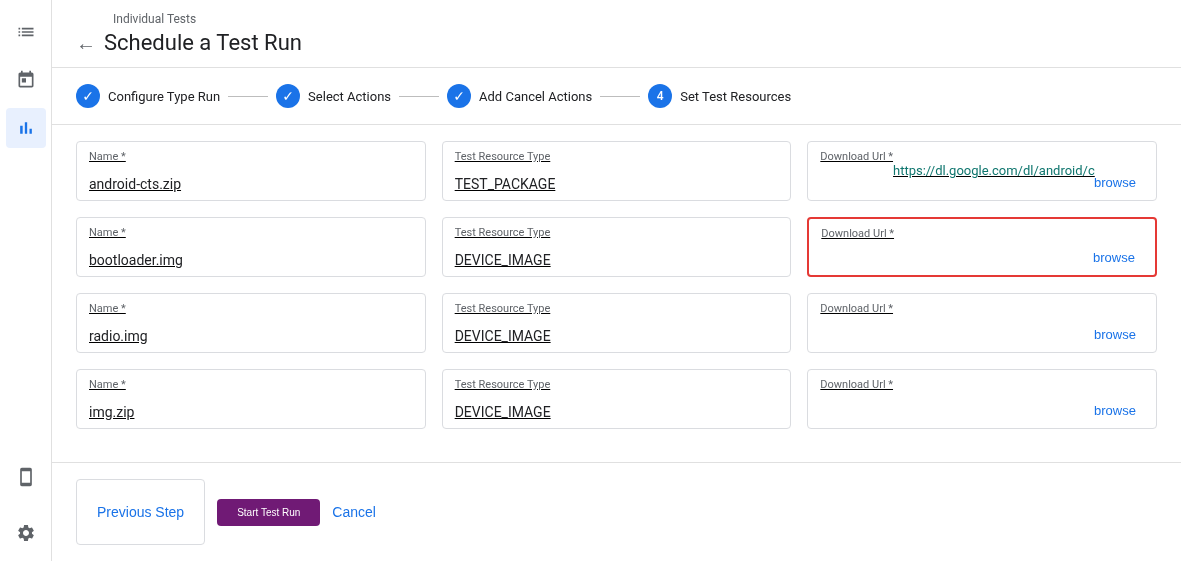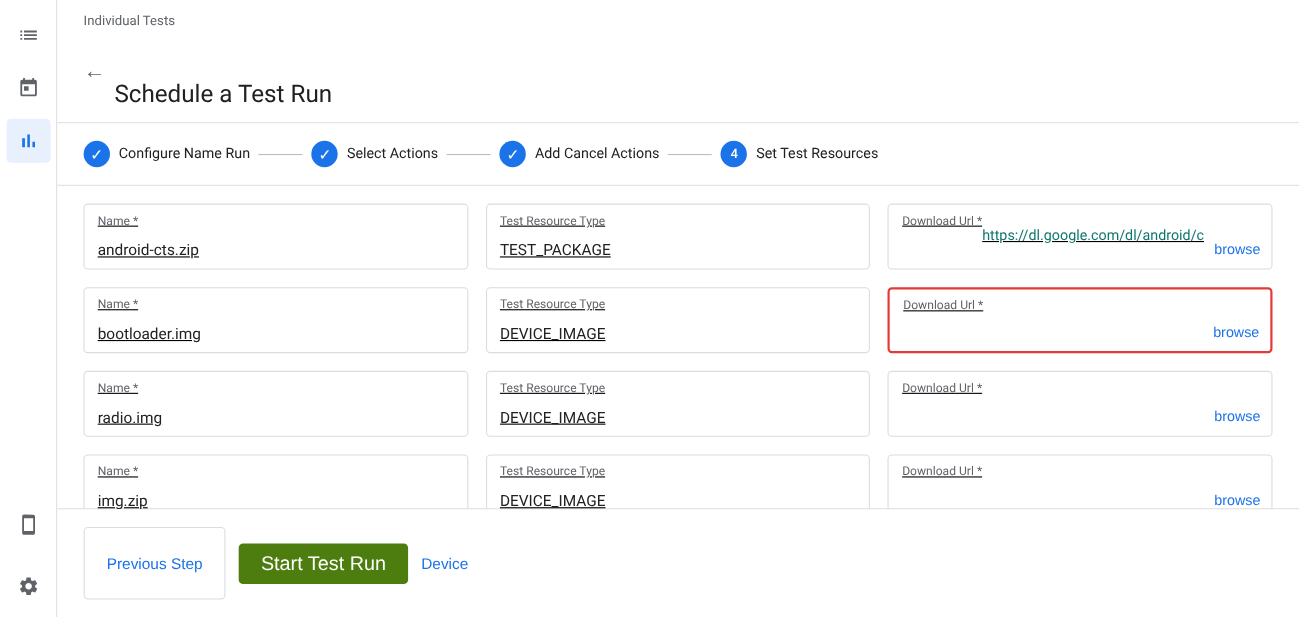--- a/index.html
+++ b/index.html
@@ -40,40 +40,40 @@
     }
 
     .header {
       padding: 12px 24px 0 24px;
       border-bottom: 1px solid #e0e0e0;
     }
     .breadcrumb {
       font-size: 12px;
       color: #5f6368;
       margin-bottom: 4px;
+      margin-left: 37px;
     }
     .title-row {
       display: flex;
       align-items: center;
       gap: 8px;
       padding-bottom: 12px;
     }
     .back-btn {
       color: #5f6368;
       cursor: pointer;
       font-size: 20px;
       background: none;
       border: none;
       line-height: 1;
     }
     .page-title {
       font-size: 22px;
       font-weight: 400;
       color: #202124;
-      margin-top: 44px;
     }
 
     
     .stepper {
       display: flex;
       align-items: center;
       padding: 16px 24px;
       border-bottom: 1px solid #e0e0e0;
       gap: 0;
     }
@@ -144,21 +144,21 @@
       border: 1px solid #dadce0;
       border-radius: 4px;
       padding: 8px 12px;
       display: flex;
     }
     .field-group-with-browse.highlighted {
       border: 2px solid #e53935;
     }
     .browse-btn {
       position: absolute;
-      right: 10px;
+      right: 20px;
       bottom: 10px;
       color: #1a73e8;
       font-size: 13px;
       cursor: pointer;
       background: none;
       border: none;
       font-weight: 500;
     }
 
     
@@ -173,26 +173,26 @@
       border: 1px solid #dadce0;
       background: #fff;
       color: #1a73e8;
       padding: 24px 20px;
       border-radius: 4px;
       font-size: 14px;
       cursor: pointer;
       font-weight: 500;
     }
     .btn-primary {
-      background: #4d7c0f;
+      background: #701a75;
       color: #fff;
       border: none;
       padding: 8px 20px;
       border-radius: 4px;
-      font-size: 18px;
+      font-size: 10px;
       cursor: pointer;
       font-weight: 500;
     }
     .btn-text {
       background: none;
       border: none;
       color: #1a73e8;
       font-size: 14px;
       cursor: pointer;
       font-weight: 500;
@@ -241,21 +241,21 @@
       <button class="back-btn">←</button>
       <span class="page-title">Schedule a Test Run</span>
     </div>
   </div>
 
   <div class="stepper">
     <div class="step">
       <div class="step-circle">
         <span class="check-icon">✓</span>
       </div>
-      <span class="step-label">Configure Name Run</span>
+      <span class="step-label">Configure Type Run</span>
     </div>
     <div class="step-connector"></div>
     <div class="step">
       <div class="step-circle">
         <span class="check-icon">✓</span>
       </div>
       <span class="step-label">Select Actions</span>
     </div>
     <div class="step-connector"></div>
     <div class="step">
@@ -337,15 +337,15 @@
         <div class="field-value" style="min-height:18px;"></div>
         <button class="browse-btn">browse</button>
       </div>
     </div>
 
   </div>
 
   <div class="footer">
     <button class="btn-outline">Previous Step</button>
     <button class="btn-primary">Start Test Run</button>
-    <button class="btn-text">Device</button>
+    <button class="btn-text">Cancel</button>
   </div>
 </div>
 
 </body></html>

